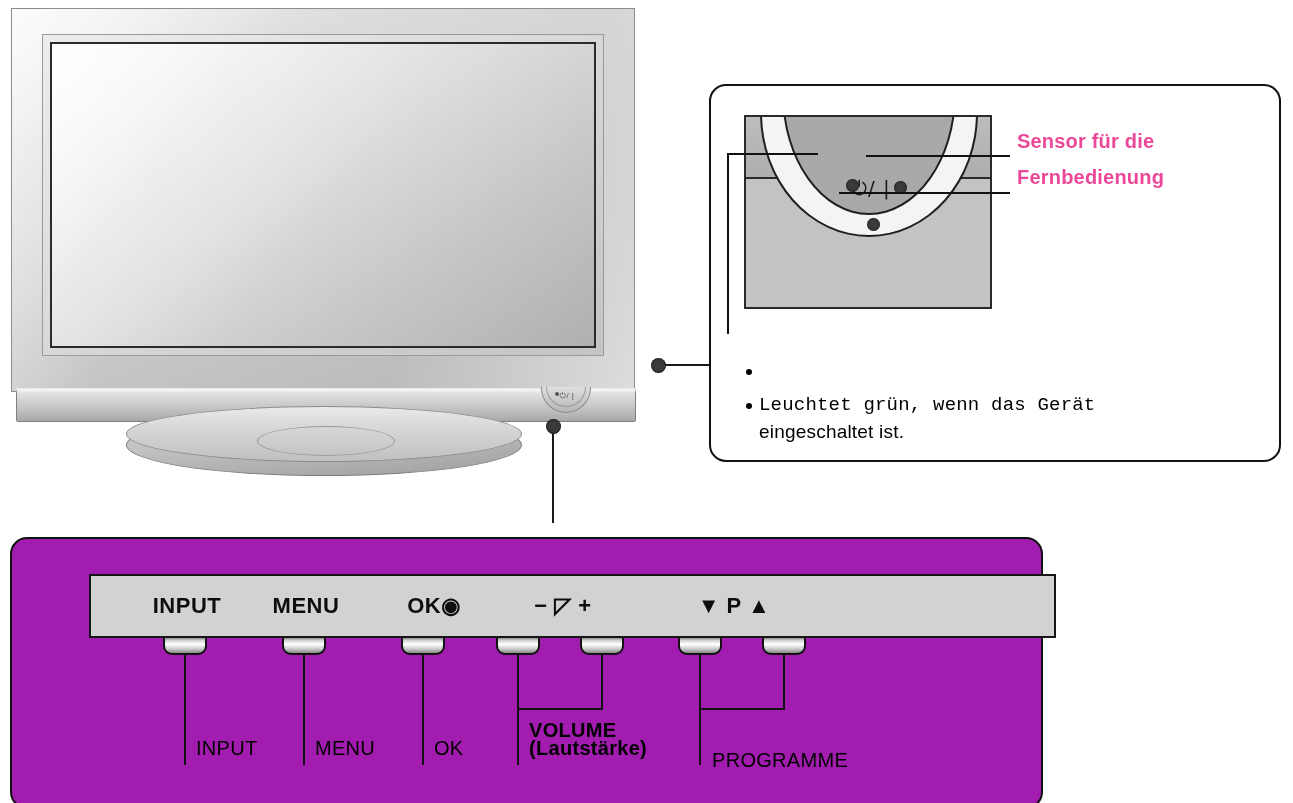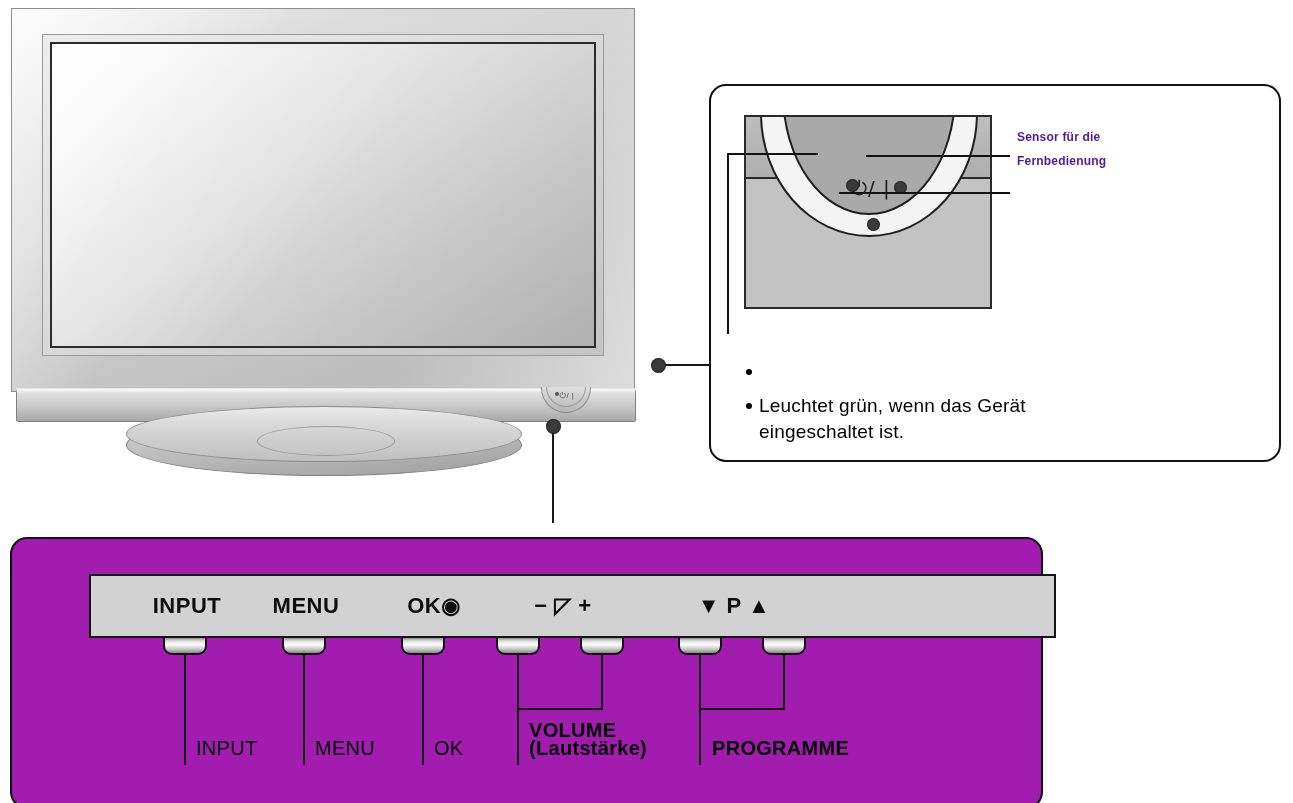--- a/index.html
+++ b/index.html
@@ -315,23 +315,23 @@
     position: absolute;
     font-size: 20px;
     color: #000000;
     white-space: nowrap;
     letter-spacing: 0.3px;
   }
 
   
   .detail-text {
     position: absolute;
-    font-size: 12px;
+    font-size: 20px;
     font-weight: bold;
-    color: #4c1d95;
+    color: #ec4899;
     line-height: 1.18;
     letter-spacing: 0.2px;
   }
   .detail-note-title {
     position: absolute;
     font-size: 19px;
     font-weight: bold;
     color: #000000;
     letter-spacing: 0.2px;
   }
@@ -397,28 +397,28 @@
     </div>
 
     <div class="leader" style="left:16px; top:67px; width:91px; height:2px;"></div>
     <div class="leader" style="left:16px; top:67px; width:2px; height:181px;"></div>
 
     <div class="leader" style="left:155px; top:69px; width:144px; height:2px;"></div>
 
     <div class="leader" style="left:128px; top:106px; width:171px; height:2px;"></div>
 
     <div class="detail-text" style="left:306px; top:44px;">Sensor für die</div>
-    <div class="detail-text" style="left:306px; top:68px;">Fernbedienung</div>
+    <div class="detail-text" style="left:306px; top:80px;">Fernbedienung</div>
 
 
 
     <div class="bullet-dot" style="left:35px; top:283px;"></div>
 
     <div class="bullet-dot" style="left:35px; top:317px;"></div>
-    <div class="detail-note-item" style="left:48px; top:307px;">Leuchtet grün, wenn das Gerät</div>
+    <div class="detail-note-item" style="left:48px; top:307px;font-family:Liberation Mono, monospace;">Leuchtet grün, wenn das Gerät</div>
     <div class="detail-note-item" style="left:48px; top:333px;text-align:center;">eingeschaltet ist.</div>
   </div>
 
   <div id="controls-callout">
 
     <div class="control-bar">
       <div class="control-bar-label" style="left:96px;">INPUT</div>
       <div class="control-bar-label" style="left:215px;">MENU</div>
       <div class="control-bar-label" style="left:343px;">OK◉</div>
       <div class="control-bar-label" style="left:472px;">− ◸ +</div>
@@ -445,16 +445,16 @@
     <div class="leader" style="left:687px; top:116px; width:2px; height:55px;"></div>
     <div class="leader" style="left:771px; top:116px; width:2px; height:55px;"></div>
     <div class="leader" style="left:687px; top:169px; width:86px; height:2px;"></div>
     <div class="leader" style="left:687px; top:169px; width:2px; height:57px;"></div>
 
     <div class="callout-label" style="left:184px; top:198px;">INPUT</div>
     <div class="callout-label" style="left:303px; top:198px;">MENU</div>
     <div class="callout-label" style="left:422px; top:198px;">OK</div>
     <div class="callout-label" style="left:517px; top:180px; font-weight:bold;">VOLUME</div>
     <div class="callout-label" style="left:517px; top:198px; font-weight:bold;">(Lautstärke)</div>
-    <div class="callout-label" style="left:700px; top:198px; font-weight:bold;">PROGRAMME</div>
+    <div class="callout-label" style="left:700px; top:210px; font-weight:normal;">PROGRAMME</div>
   </div>
 
 </div>
 
 </body></html>

